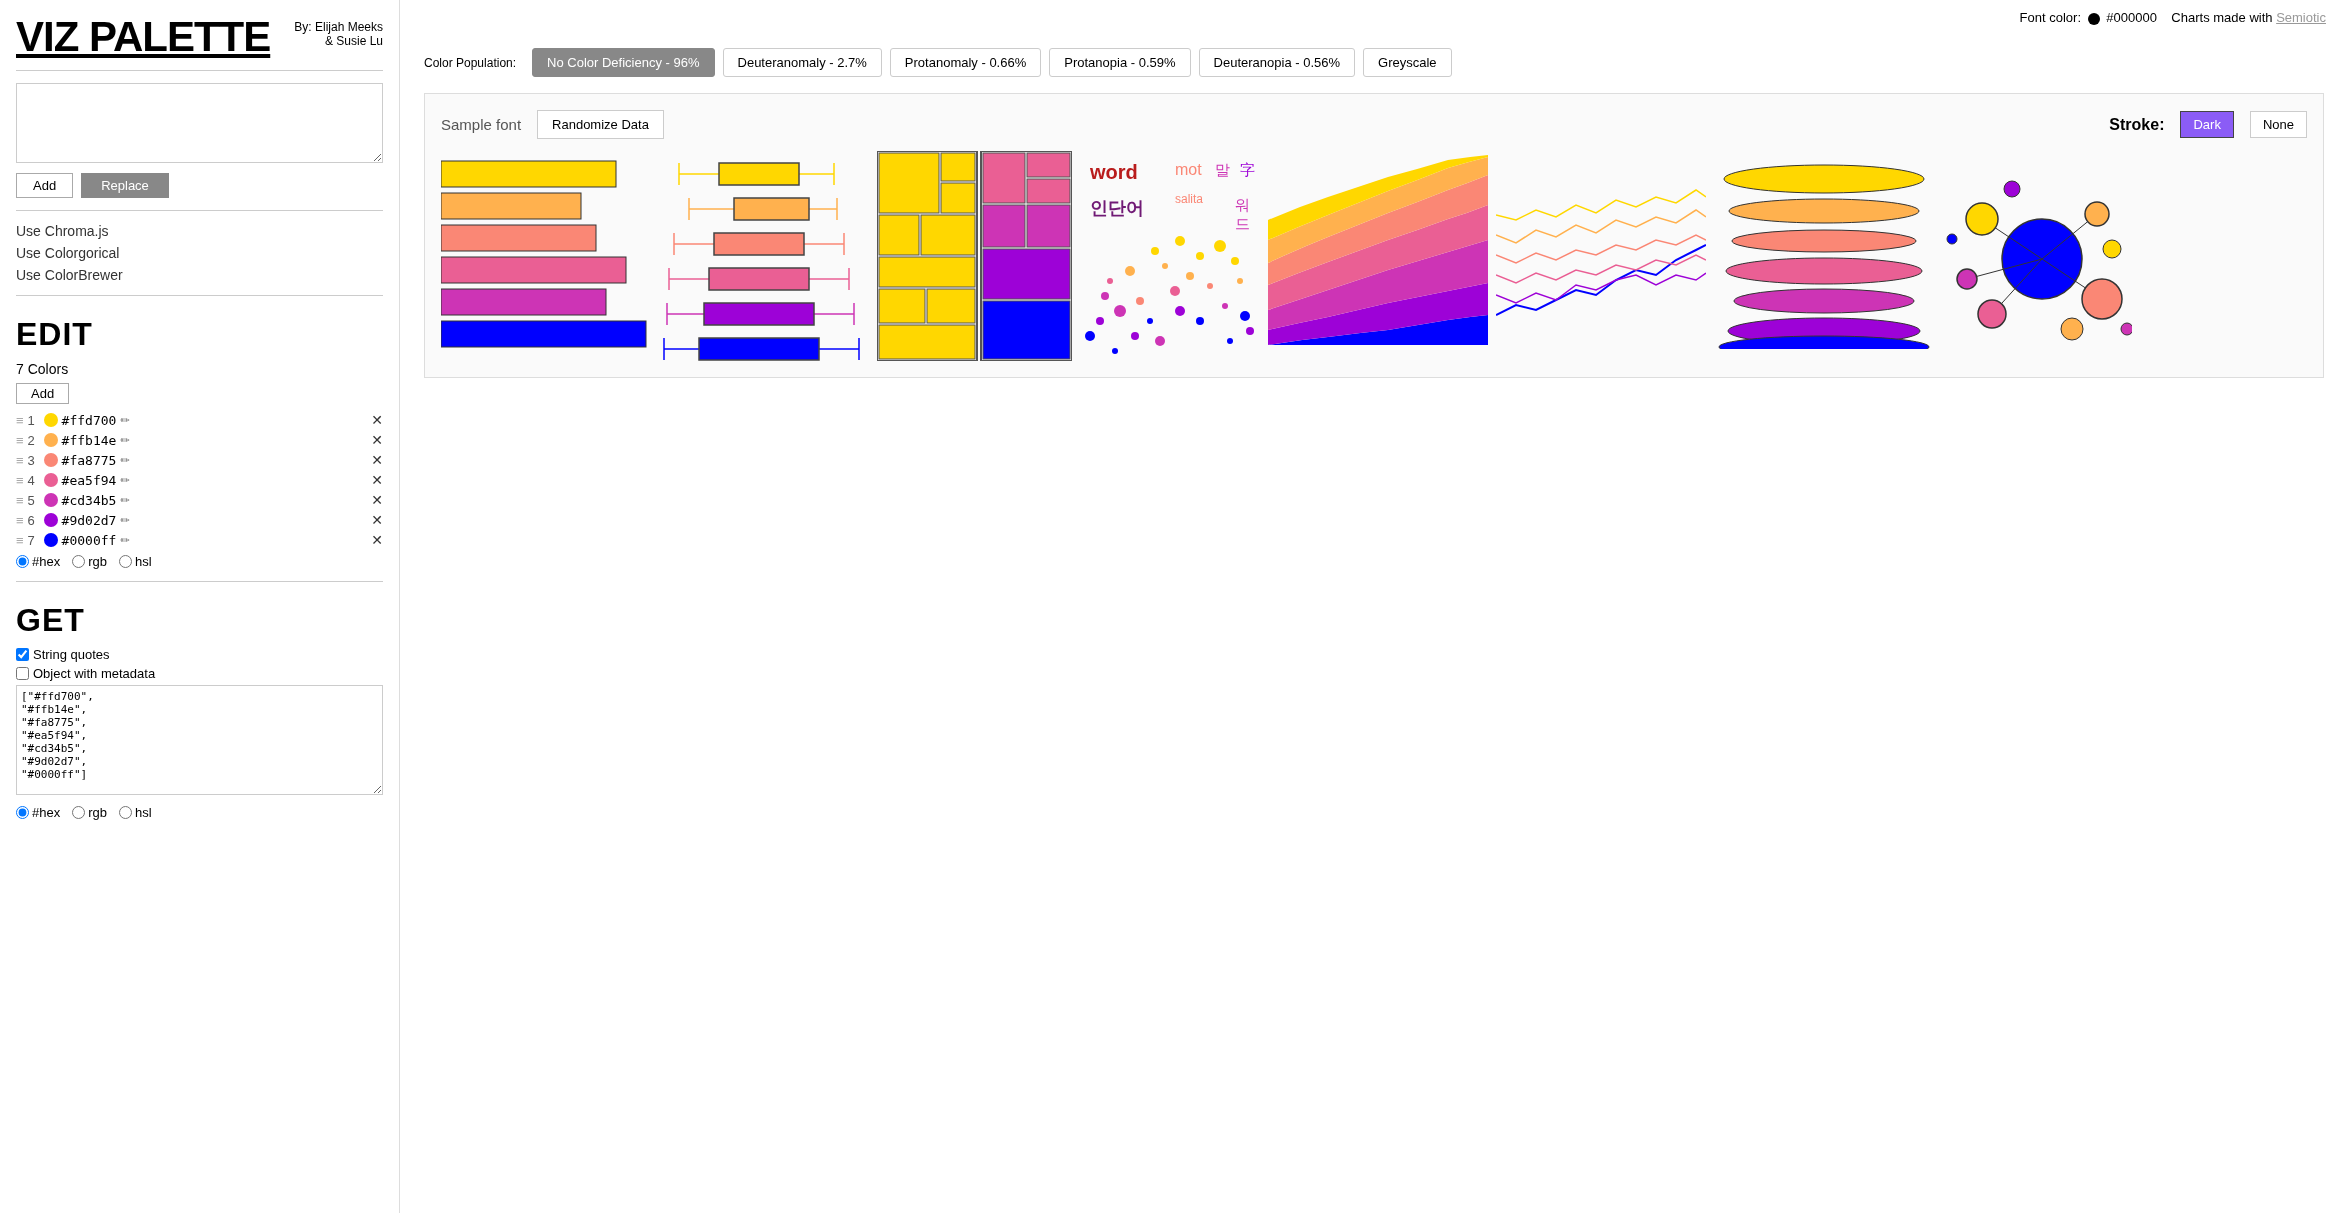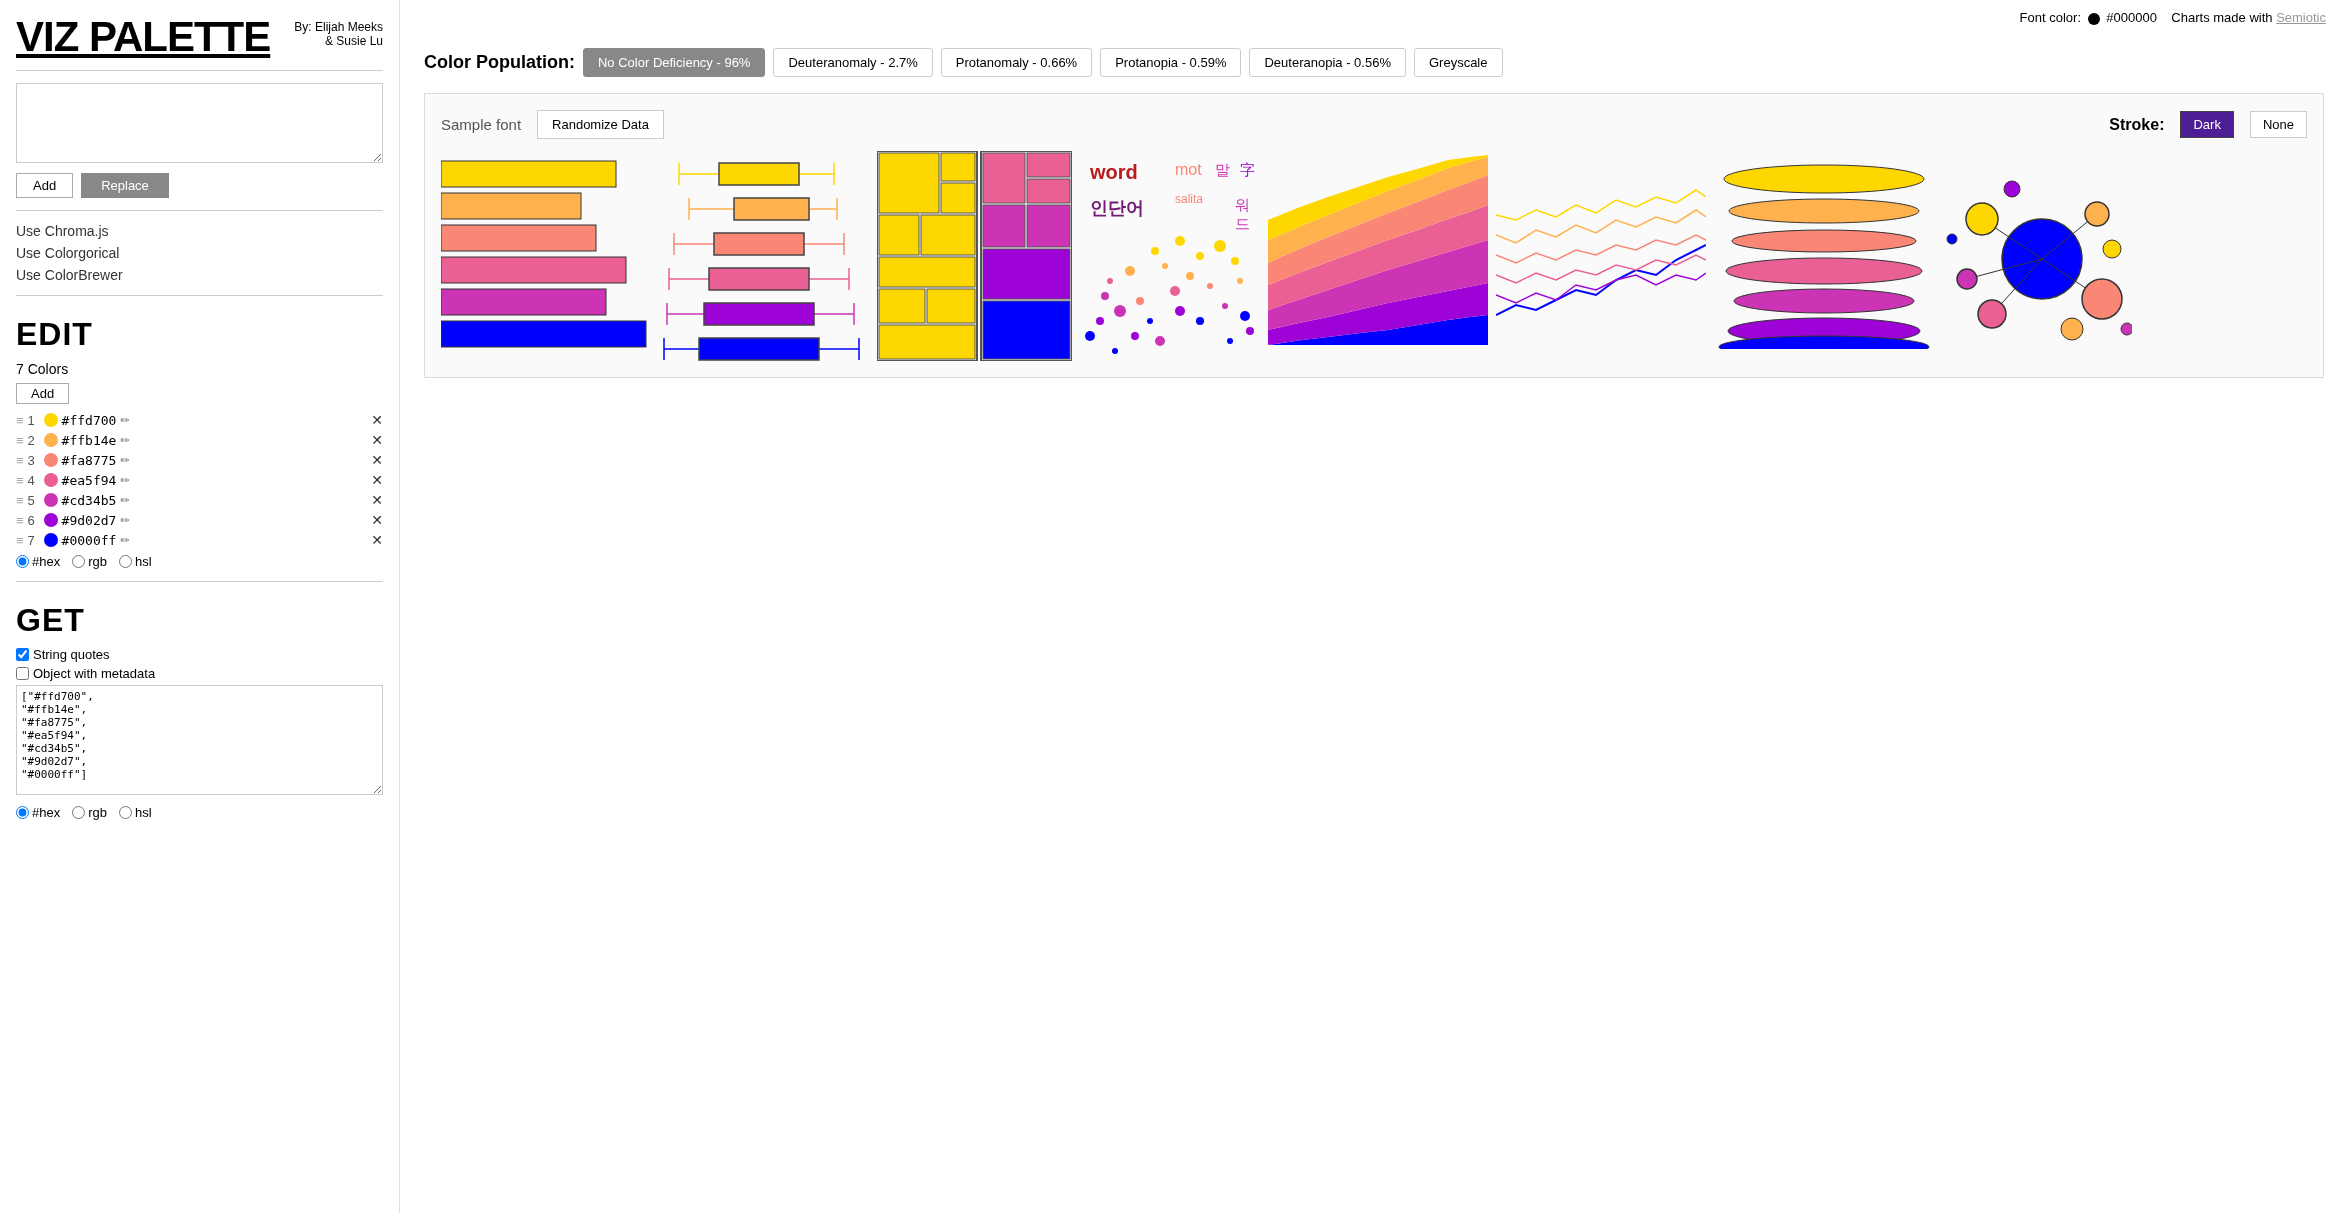--- a/index.html
+++ b/index.html
@@ -97,21 +97,21 @@
 
     .page-title { font-size: 52px; font-weight: 900; letter-spacing: 2px; margin-bottom: 12px; }
 
     .color-pop-bar {
       display: flex;
       align-items: center;
       gap: 8px;
       margin-bottom: 16px;
       flex-wrap: wrap;
     }
-    .color-pop-label { font-weight: bold; font-size: 18px; margin-right: 0; }
+    .color-pop-label { font-weight: normal; font-size: 12px; margin-right: 8px; }
 
     .tab-btn {
       padding: 6px 14px;
       border: 1px solid #ccc;
       background: #fff;
       cursor: pointer;
       font-size: 13px;
       border-radius: 3px;
     }
     .tab-btn.active {
@@ -141,21 +141,21 @@
       cursor: pointer;
       font-size: 13px;
     }
     .stroke-btn {
       padding: 5px 12px;
       border: 1px solid #ccc;
       background: #fff;
       cursor: pointer;
       font-size: 13px;
     }
-    .stroke-btn.active { background: #4c1d95; color: #fff; border-color: #444; }
+    .stroke-btn.active { background: #8b5cf6; color: #fff; border-color: #444; }
 
     svg { display: block; }
   </style>
 </head>
 <body>
 
 <div style="position:fixed; top:8px; right:16px; font-size:13px; z-index:100; background:#fff; padding:2px 6px;">
   <span>Font color:</span>
   <span style="display:inline-block;width:12px;height:12px;background:#000;border-radius:50%;vertical-align:middle;margin:0 3px;"></span>
   <span>#000000</span>

